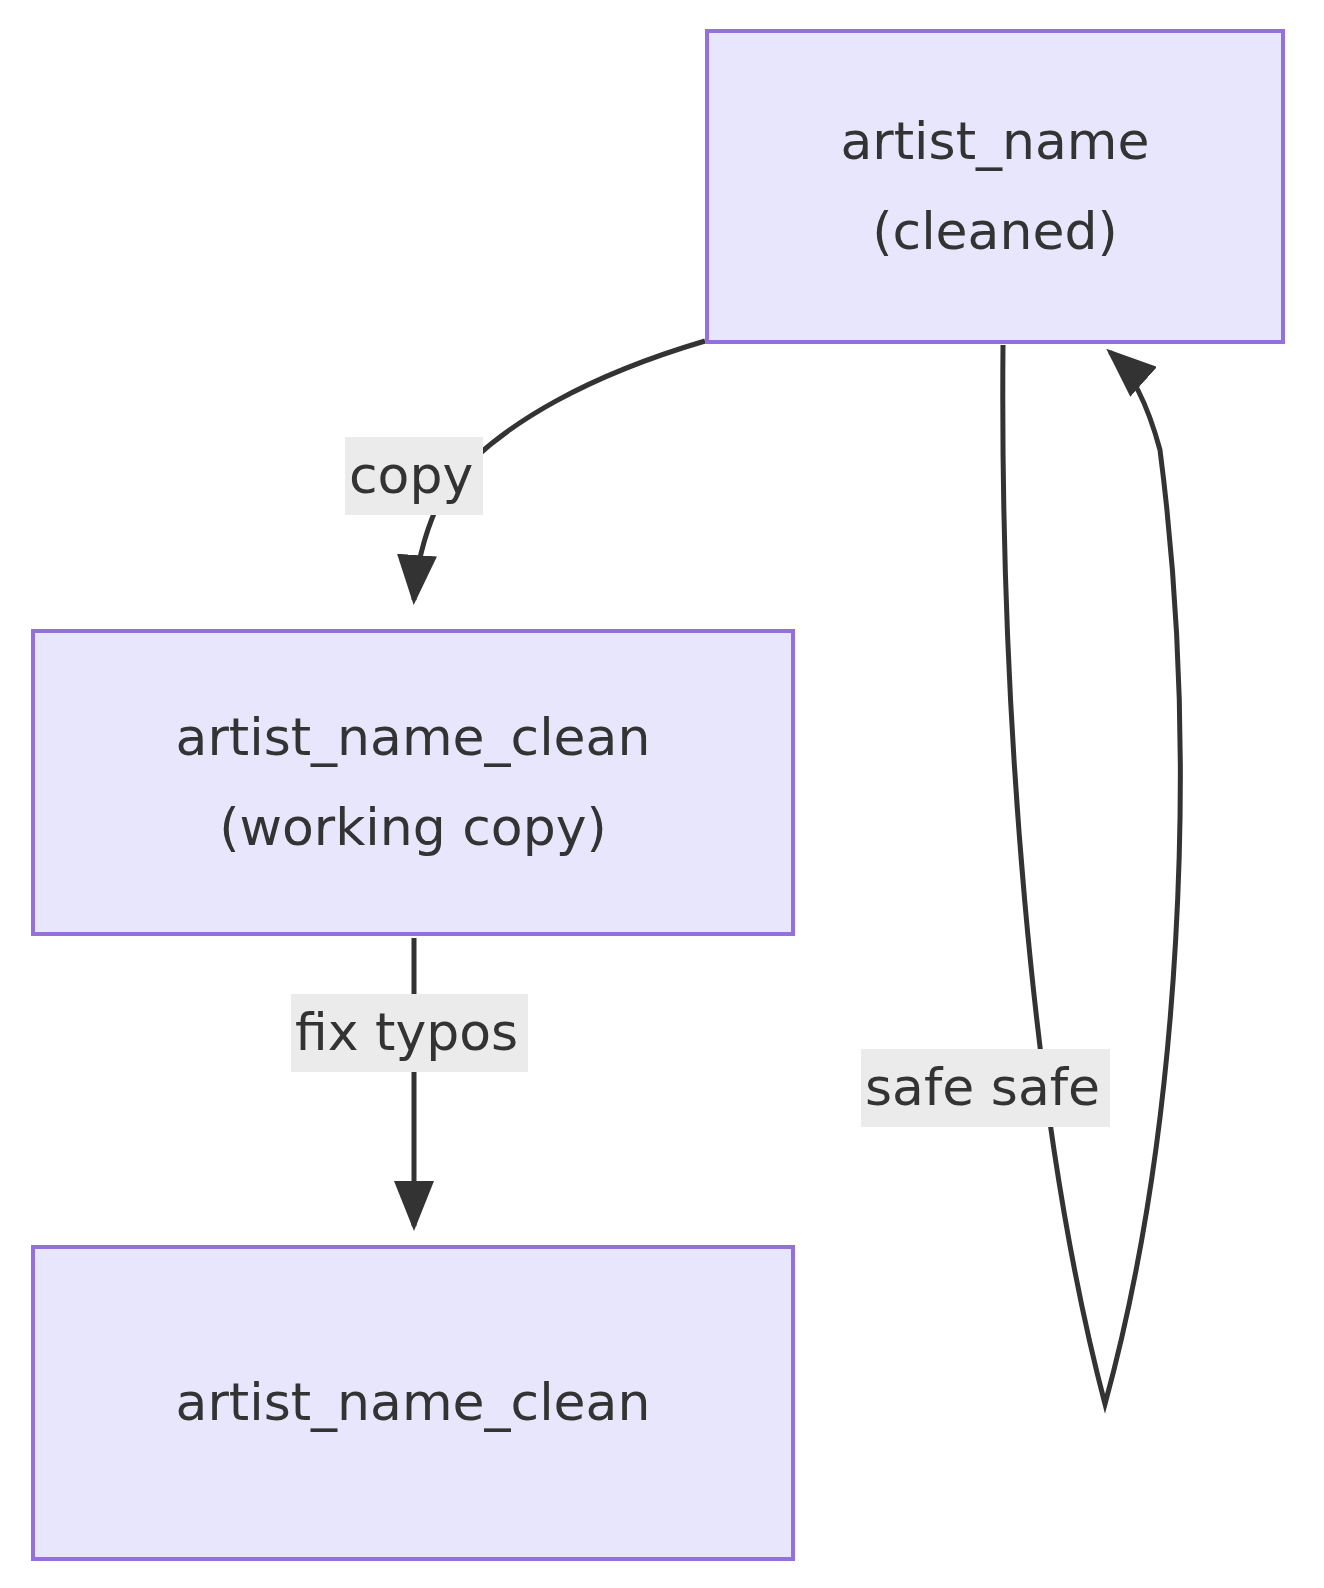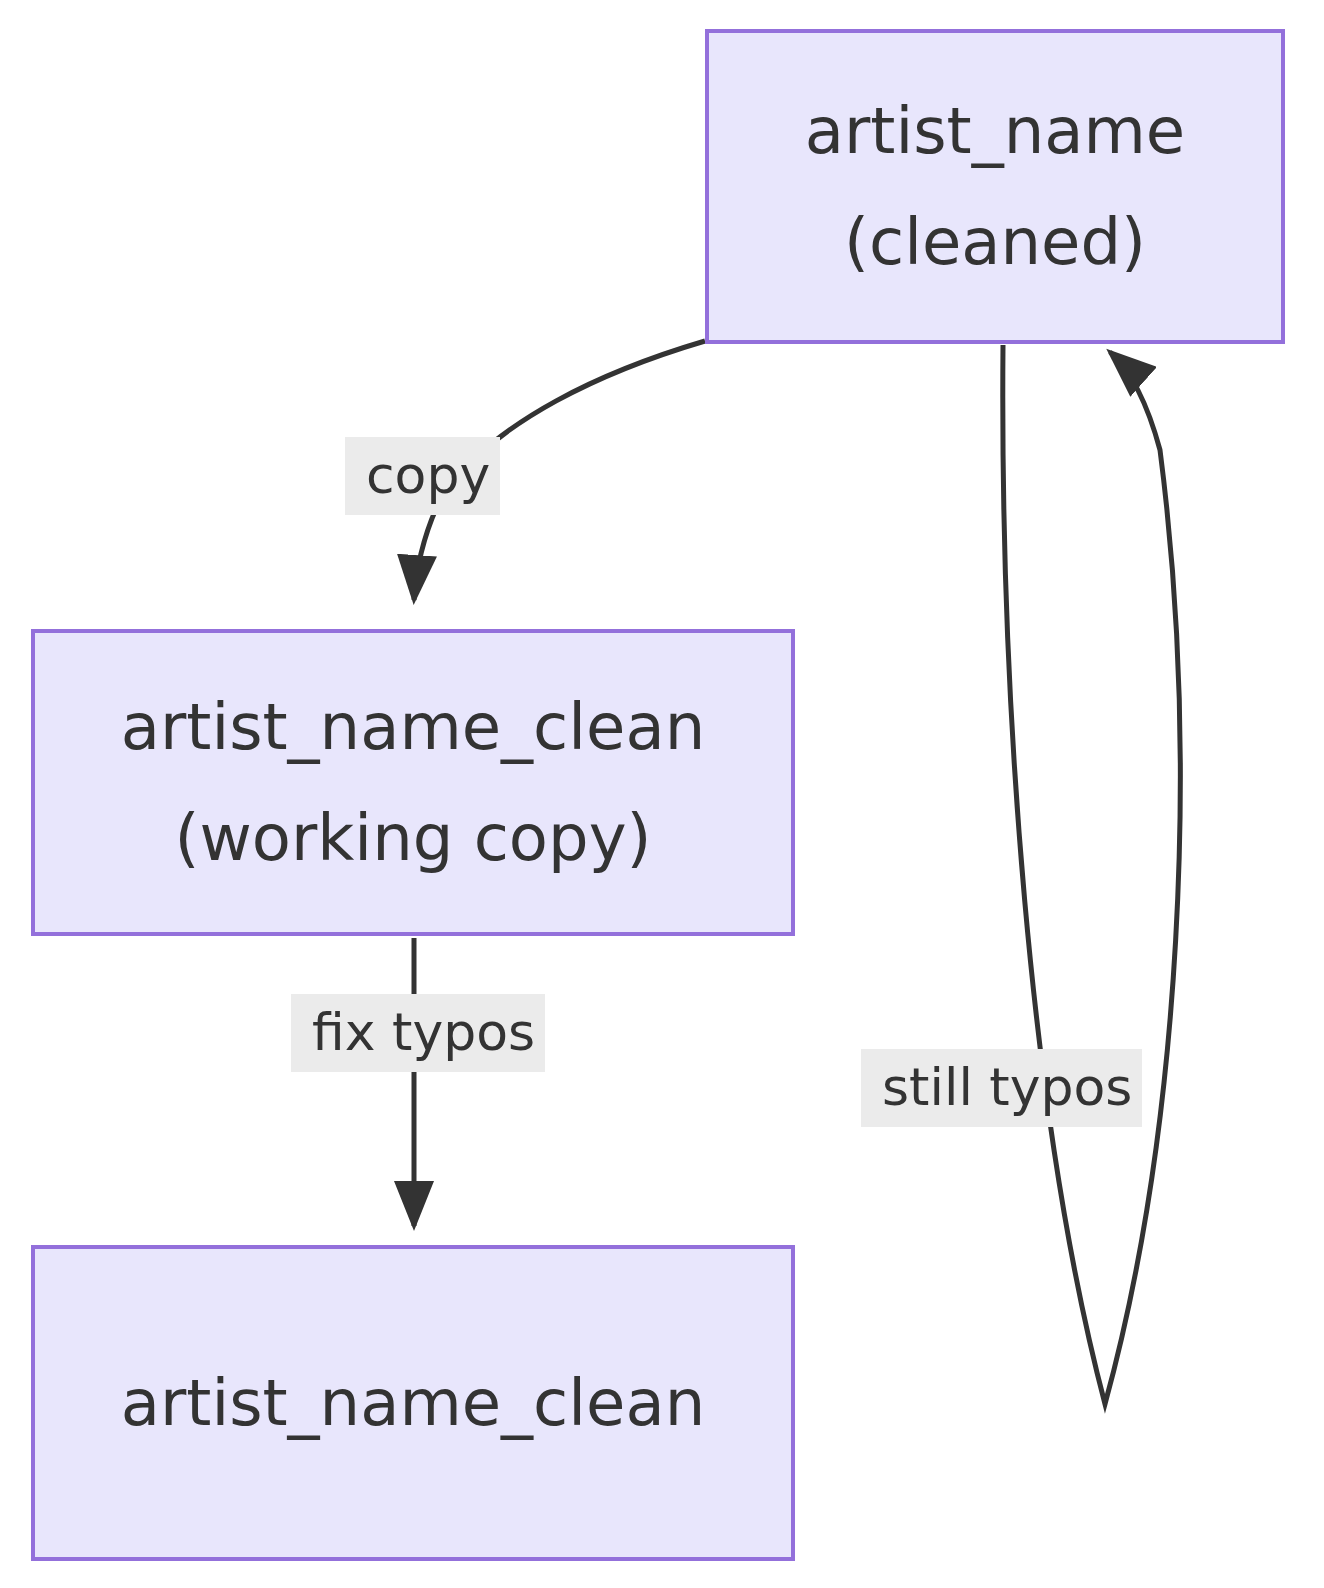--- a/index.html
+++ b/index.html
@@ -27,21 +27,21 @@
   .node {
     position: absolute;
     box-sizing: border-box;
     background: #e8e6fc;
     border: 4px solid #9370db;
     display: flex;
     flex-direction: column;
     align-items: center;
     justify-content: center;
     color: #333333;
-    font-size: 64px;
+    font-size: 52px;
     line-height: 1.72;
     text-align: center;
     z-index: 2;
   }
   .node .line1, .node .line2 {
     display: block;
     white-space: nowrap;
   }
   #node-original {
     left: 705px;
@@ -60,21 +60,21 @@
     top: 1245px;
     width: 764px;
     height: 316px;
   }
   .edge-label {
     position: absolute;
     background: #ebebeb;
     color: #333333;
     font-size: 52px;
     line-height: 1.0;
-    padding: 12px 10px 14px 21px;
+    padding: 12px 10px 14px 4px;
     white-space: nowrap;
     box-sizing: border-box;
     z-index: 3;
   }
   #label-copy {
     left: 345px;
     top: 437px;
   }
   #label-fix-typos {
     left: 291px;
@@ -115,15 +115,15 @@
   </div>
 
   <div class="node" id="node-cleaned">
     <span class="line1">artist_name_clean</span>
   </div>
 
   <div class="edge-label" id="label-copy">copy</div>
 
   <div class="edge-label" id="label-fix-typos">fix typos</div>
 
-  <div class="edge-label" id="label-still-safe">still typos</div>
+  <div class="edge-label" id="label-still-safe">safe safe</div>
 
 </div>
 
 </body></html>

